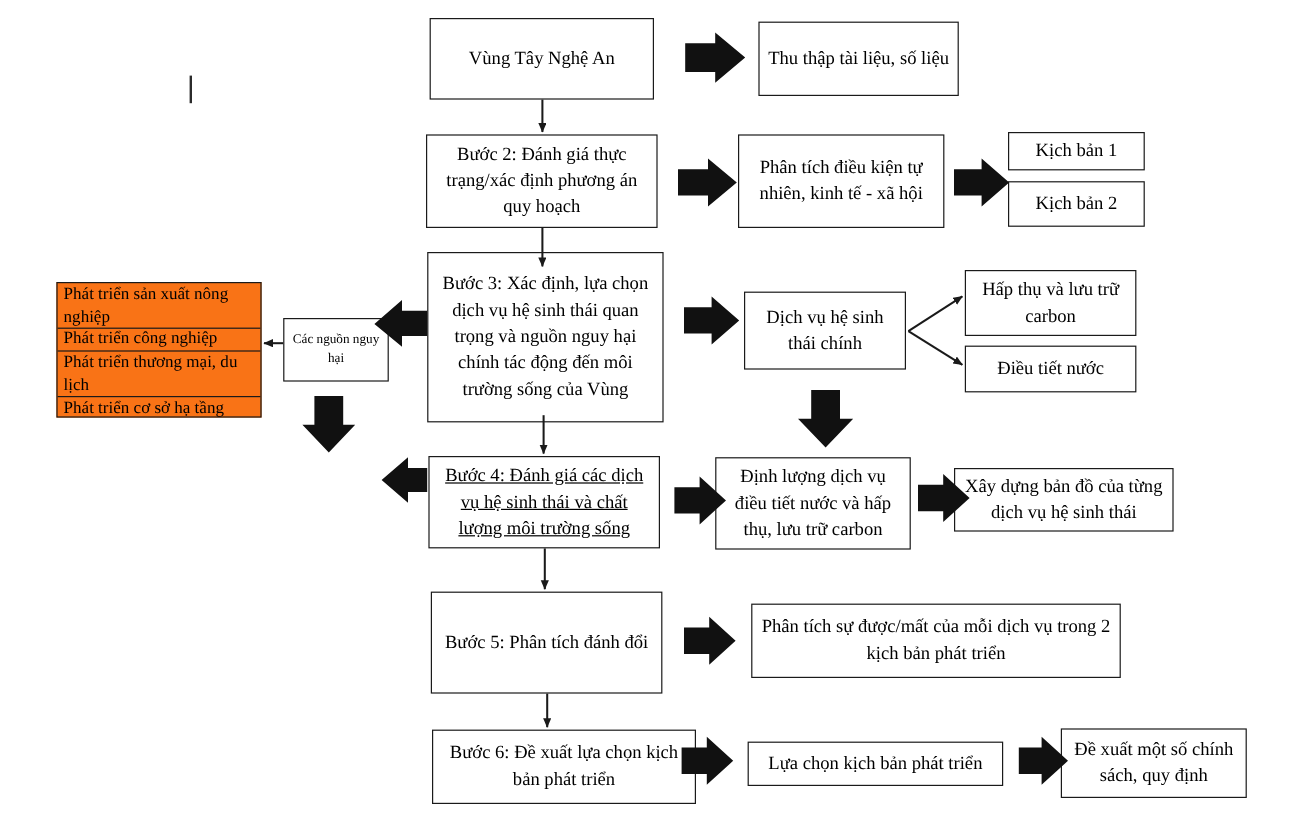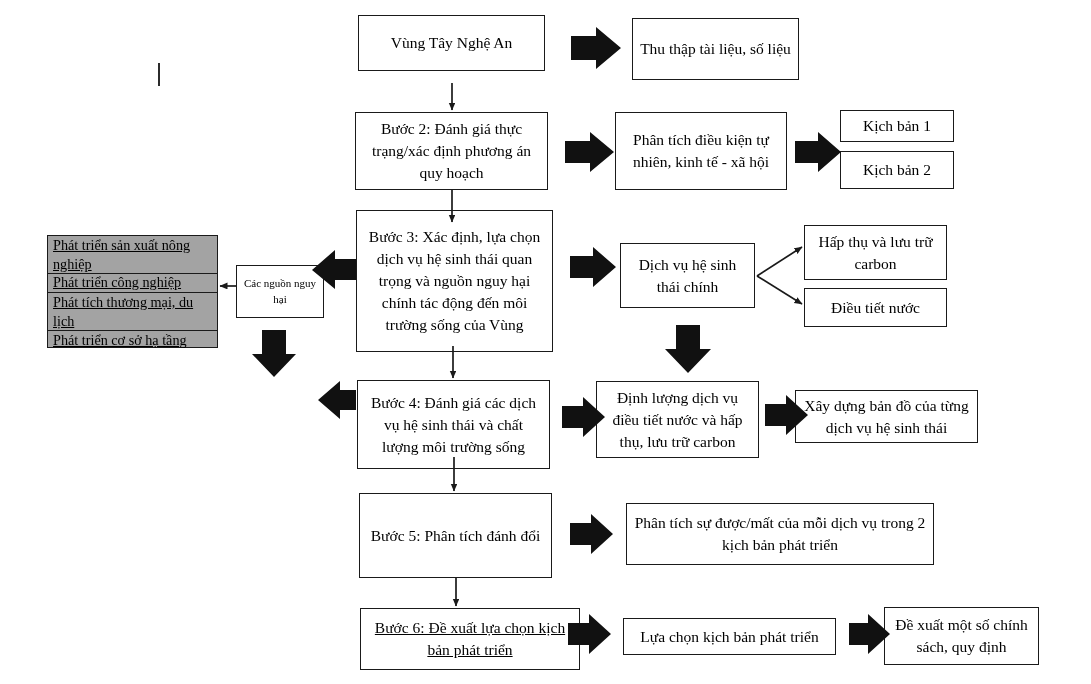--- a/index.html
+++ b/index.html
@@ -27,24 +27,23 @@
     text-align: center;
     line-height: 1.42;
     font-size: 15.5px;
     padding: 2px 6px;
   }
   .box span { display: block; width: 100%; }
   .listbox {
     position: absolute;
     box-sizing: border-box;
     border: 1.6px solid #1a1a1a;
-    background: #a3a3a3;
+    background: #f97316;
     display: flex;
     flex-direction: column;
-    text-decoration: underline;
   }
   .listrow {
     box-sizing: border-box;
     border-bottom: 1.5px solid #1a1a1a;
     text-align: left;
     padding: 0px 5px;
     font-size: 14.2px;
     line-height: 1.33;
     display: flex;
     align-items: center;
@@ -64,21 +63,21 @@
     pointer-events: none;
   }
 </style>
 </head>
 <body>
 
 <div id="canvas">
 
   <div class="caret" style="left:158px; top:63px; height:23px;"></div>
 
-  <div class="box" style="left:358px; top:15px; width:187px; height:56px;">
+  <div class="box" style="left:358px; top:15px; width:187px; height:68px;">
     <span>Vùng Tây Nghệ An</span>
   </div>
 
   <div class="box" style="left:632px; top:18px; width:167px; height:62px;">
     <span>Thu thập tài liệu, số liệu</span>
   </div>
 
   <div class="box" style="left:355px; top:112px; width:193px; height:78px;">
     <span>Bước 2: Đánh giá thực trạng/xác định phương án quy hoạch</span>
   </div>
@@ -96,21 +95,21 @@
   </div>
 
   <div class="listbox" style="left:47px; top:235px; width:171px; height:113px;">
     <div class="listrow" style="height:38px;">
       <span>Phát triển sản xuất nông nghiệp</span>
     </div>
     <div class="listrow" style="height:19px;align-items:flex-end;">
       <span>Phát triển công nghiệp</span>
     </div>
     <div class="listrow" style="height:38px;">
-      <span>Phát tích thương mại, du lịch</span>
+      <span>Phát triển thương mại, du lịch</span>
     </div>
     <div class="listrow" style="height:18px;">
       <span>Phát triển cơ sở hạ tầng</span>
     </div>
   </div>
 
   <div class="box" style="left:236px; top:265px; width:88px; height:53px; font-size:11px;">
     <span>Các nguồn nguy hại</span>
   </div>
 
@@ -124,41 +123,41 @@
 
   <div class="box" style="left:804px; top:225px; width:143px; height:55px;">
     <span>Hấp thụ và lưu trữ carbon</span>
   </div>
 
   <div class="box" style="left:804px; top:288px; width:143px; height:39px;">
     <span>Điều tiết nước</span>
   </div>
 
 
-  <div class="box" style="left:357px; top:380px; width:193px; height:89px;">
+  <div class="box" style="left:357px; top:380px; width:193px; height:77px;text-decoration:underline;">
     <span>Bước 4: Đánh giá các dịch vụ hệ sinh thái và chất lượng môi trường sống</span>
   </div>
 
   <div class="box" style="left:596px; top:381px; width:163px; height:77px;">
     <span>Định lượng dịch vụ điều tiết nước và hấp thụ, lưu trữ carbon</span>
   </div>
 
   <div class="box" style="left:795px; top:390px; width:183px; height:53px;">
     <span>Xây dựng bản đồ của từng dịch vụ hệ sinh thái</span>
   </div>
 
   <div class="box" style="left:359px; top:493px; width:193px; height:85px;">
     <span>Bước 5: Phân tích đánh đổi</span>
   </div>
 
   <div class="box" style="left:626px; top:503px; width:308px; height:62px;">
     <span>Phân tích sự được/mất của mỗi dịch vụ trong 2 kịch bản phát triển</span>
   </div>
 
-  <div class="box" style="left:360px; top:608px; width:220px; height:62px;text-decoration:underline;">
+  <div class="box" style="left:360px; top:608px; width:220px; height:62px;">
     <span>Bước 6: Đề xuất lựa chọn kịch bản phát triển</span>
   </div>
 
   <div class="box" style="left:623px; top:618px; width:213px; height:37px;">
     <span>Lựa chọn kịch bản phát triển</span>
   </div>
 
   <div class="box" style="left:884px; top:607px; width:155px; height:58px;">
     <span>Đề xuất một số chính sách, quy định</span>
   </div>

